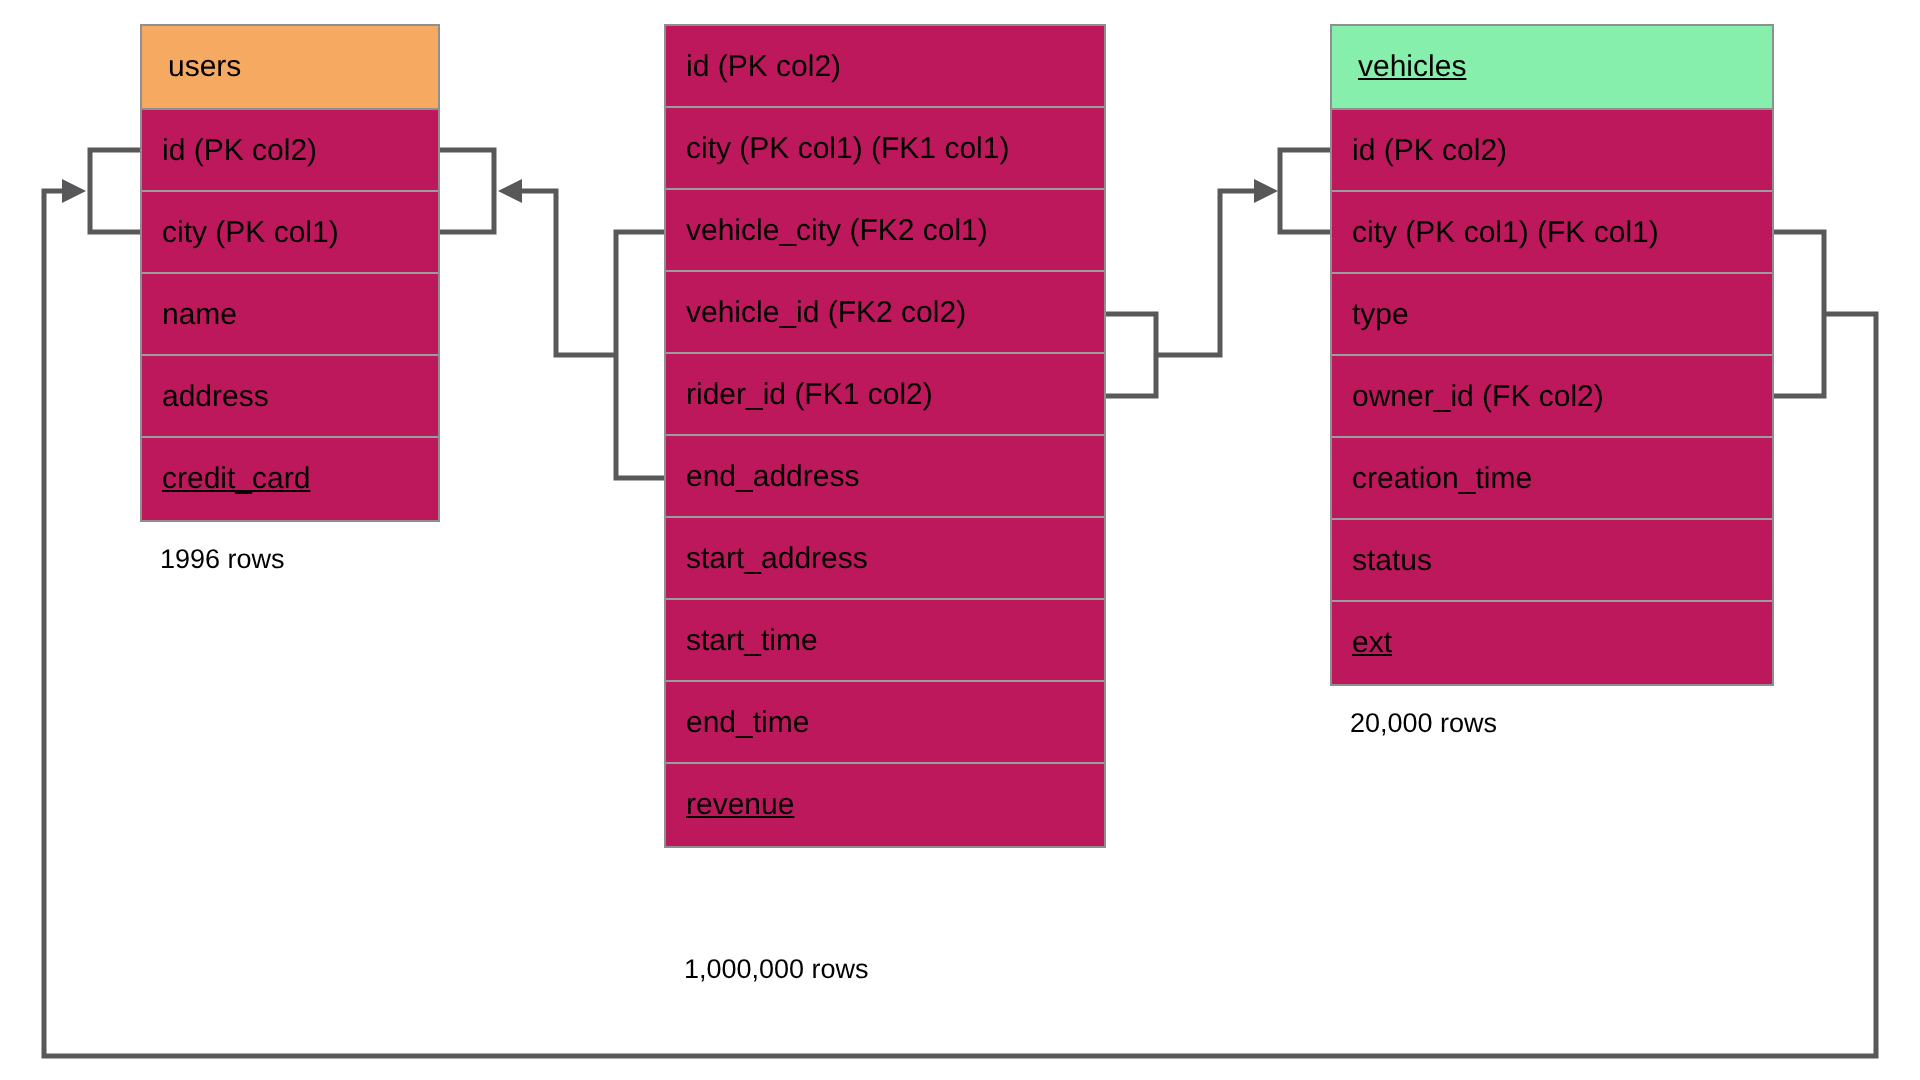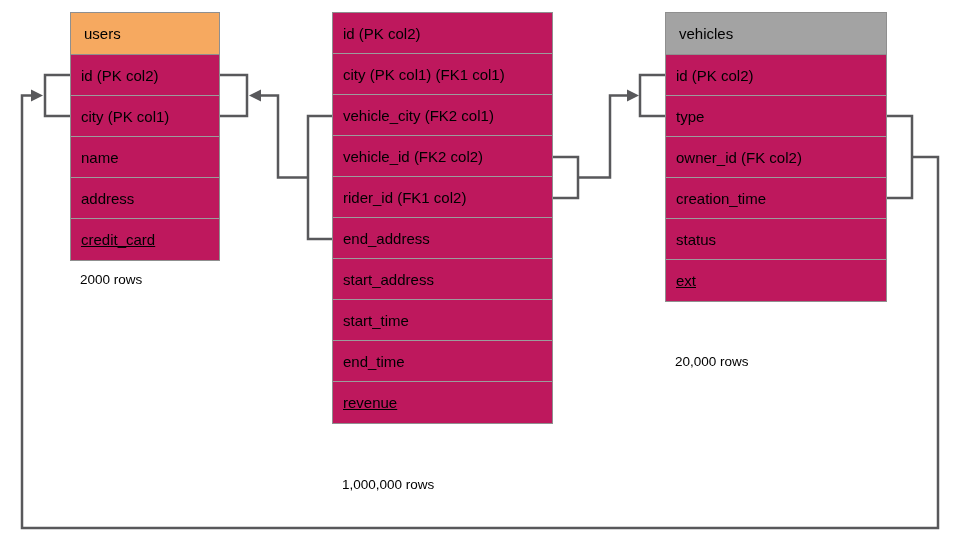--- a/index.html
+++ b/index.html
@@ -32,37 +32,38 @@
     </svg>
   <div id="tables-mount">
       <div class="db-table" style="left: 70px; top: 12px; width: 150px;">
         <div class="db-header" style="background: rgb(246, 169, 96);">users</div>
         <div class="db-row">id (PK col2)</div>
         <div class="db-row">city (PK col1)</div>
         <div class="db-row">name</div>
         <div class="db-row">address</div>
         <div class="db-row">credit_card</div>
       </div>
-      <div class="db-footer" style="left: 80px; top: 272px;">2000 rows</div>
+      <div class="db-footer" style="left: 80px; top: 272px;">1996 rows</div>
       <div class="db-table" style="left: 332px; top: 12px; width: 221px;">
         <div class="db-row">id (PK col2)</div>
         <div class="db-row">city (PK col1) (FK1 col1)</div>
         <div class="db-row">vehicle_city (FK2 col1)</div>
         <div class="db-row">vehicle_id (FK2 col2)</div>
         <div class="db-row">rider_id (FK1 col2)</div>
         <div class="db-row">end_address</div>
         <div class="db-row">start_address</div>
         <div class="db-row">start_time</div>
         <div class="db-row">end_time</div>
         <div class="db-row">revenue</div>
       </div>
       <div class="db-footer" style="left: 342px; top: 477px;">1,000,000 rows</div>
       <div class="db-table" style="left: 665px; top: 12px; width: 222px;">
-        <div class="db-header" style="background: #a3a3a3;">vehicles</div>
+        <div class="db-header" style="background: #86efac; text-decoration: underline;">vehicles</div>
         <div class="db-row">id (PK col2)</div>
+        <div class="db-row">city (PK col1) (FK col1)</div>
         <div class="db-row">type</div>
         <div class="db-row">owner_id (FK col2)</div>
         <div class="db-row">creation_time</div>
         <div class="db-row">status</div>
         <div class="db-row">ext</div>
       </div>
       <div class="db-footer" style="left: 675px; top: 354px;">20,000 rows</div>
     </div>
 </div>
 

